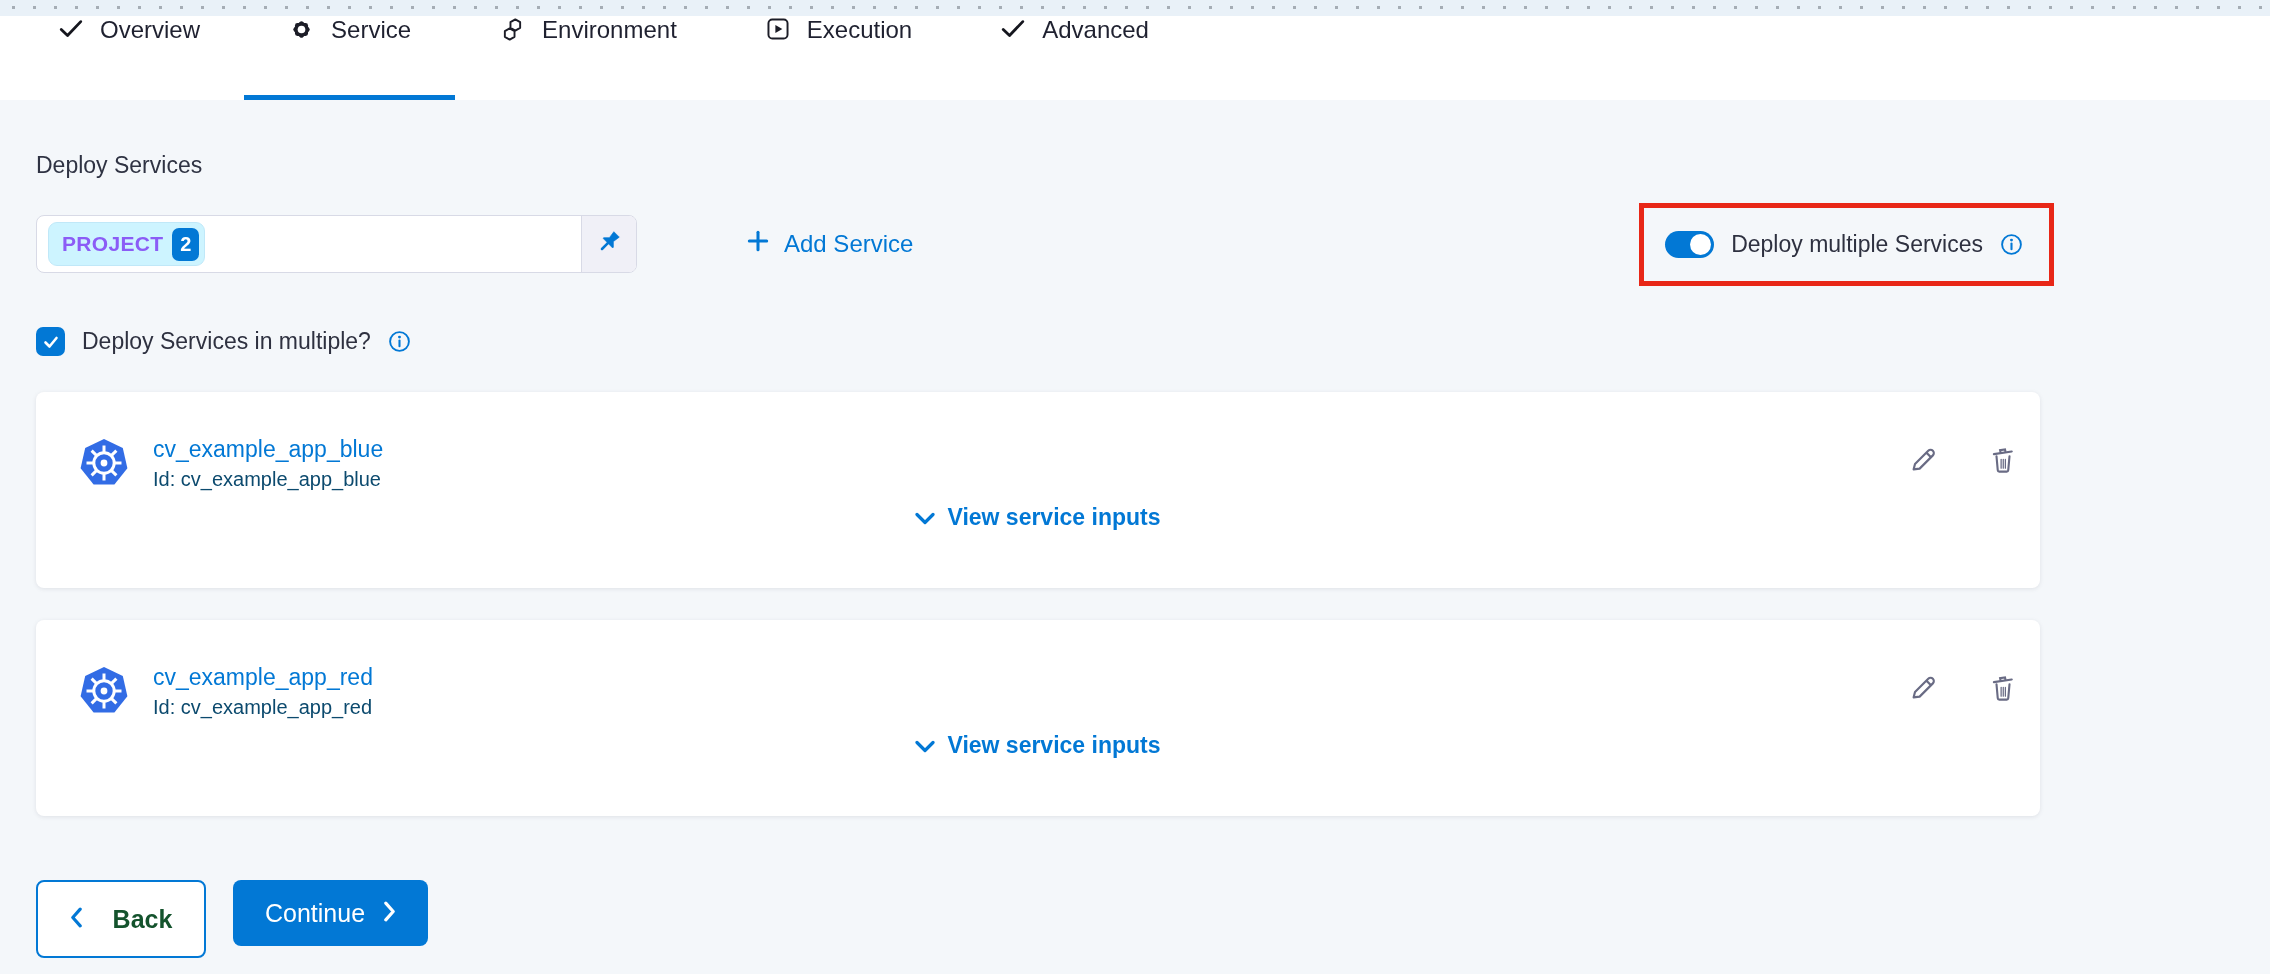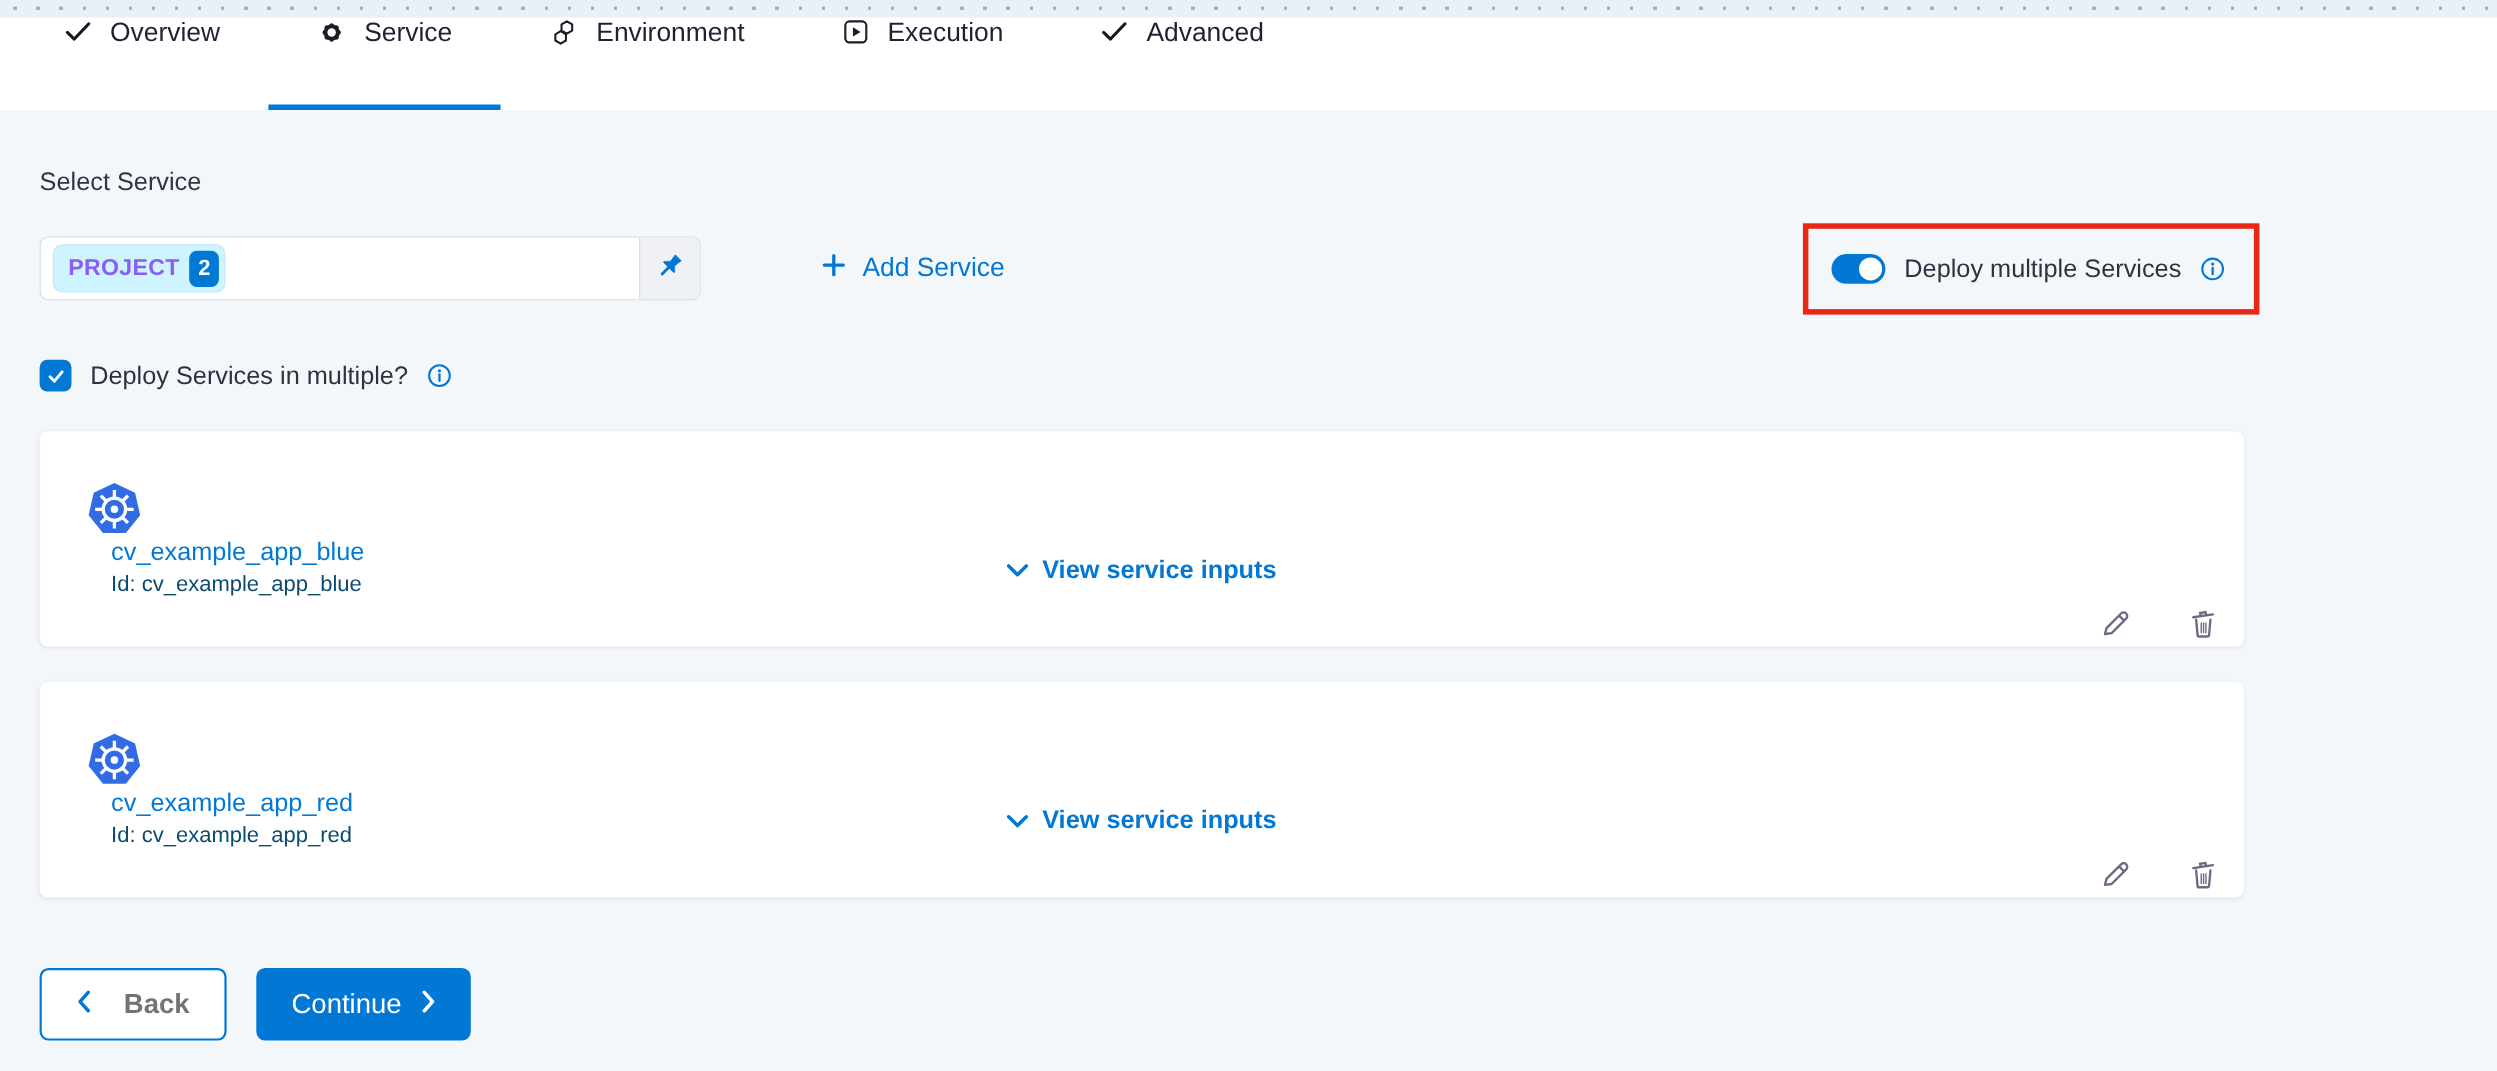--- a/index.html
+++ b/index.html
@@ -47,33 +47,33 @@
   .toggle-label { font-size:23px; color:#2e3140; white-space:nowrap; }
   .info { display:flex; cursor:pointer; }
   
   .parallel-row { margin-top:40px; display:flex; align-items:center; gap:17px; }
   .checkbox { width:29px; height:29px; border-radius:7px; background:#0278d5; display:flex; align-items:center; justify-content:center; cursor:pointer; flex:none; }
   .cb-label { font-size:23px; color:#2e3140; }
   
   .card { margin-top:36px; width:2004px; height:196px; background:#fff; border-radius:8px;
           box-shadow:0 1px 4px rgba(96,97,112,.14); position:relative; }
   .card + .card { margin-top:32px; }
-  .card-head { display:flex; align-items:flex-start; padding:44px 22px 0 42px;flex-direction:column; }
+  .card-head { display:flex; align-items:flex-start; padding:44px 22px 0 42px; }
   .k8s { width:52px; height:50px; margin-top:2px; flex:none; }
   .svc-text { margin-left:23px; }
   .svc-name { display:block; font-size:23px; color:#0278d5; font-weight:500; text-decoration:none; cursor:pointer; }
   .svc-id { margin-top:5px; font-size:20px; color:#0c4a6e; }
   .card-actions { margin-left:auto; display:flex; gap:50px; margin-top:8px; }
   .act { cursor:pointer; display:flex; }
   .view-inputs { position:absolute; left:0; right:0; top:112px; display:flex; justify-content:center; align-items:center;
           gap:12px; color:#0278d5; font-size:23px; font-weight:600; cursor:pointer; }
   
   .footer { margin-top:64px; display:flex; gap:27px; }
-  .btn-back { width:170px; height:66px; display:flex; align-items:center; justify-content:center; gap:30px;
-          background:#fff; border:2px solid #0278d5; border-radius:8px; color:#737373;
+  .btn-back { width:170px; height:78px; display:flex; align-items:center; justify-content:center; gap:30px;
+          background:#fff; border:2px solid #0278d5; border-radius:8px; color:#14532d;
           font-size:25px; font-weight:700; font-family:inherit; cursor:pointer; }
   .btn-continue { height:66px; padding:0 32px; display:flex; align-items:center; justify-content:center; gap:18px;
           background:#0278d5; border:none; border-radius:8px; color:#fff;
           font-size:25px; font-weight:400; font-family:inherit; cursor:pointer; }
 </style>
 </head>
 <body>
 
 <div class="page">
 
@@ -124,21 +124,21 @@
             <polyline points="3,12.5 8.8,18 21,5.2" fill="none" stroke="#15161e" stroke-width="2.6" stroke-linecap="round" stroke-linejoin="round"></polyline>
           </svg>
       </span>
       <span>Advanced</span>
     </div>
     <div class="spacer"></div>
   </header>
 
   <main class="content">
 
-    <div class="select-label">Select Service</div>
+    <div class="select-label">Deploy Services</div>
 
     <div class="row1">
       <div class="input-group">
         <div class="input-field">
           <span class="chip">
             <span class="chip-label">PROJECT</span>
             <span class="chip-badge">2</span>
           </span>
         </div>
         <div class="pin-addon">

